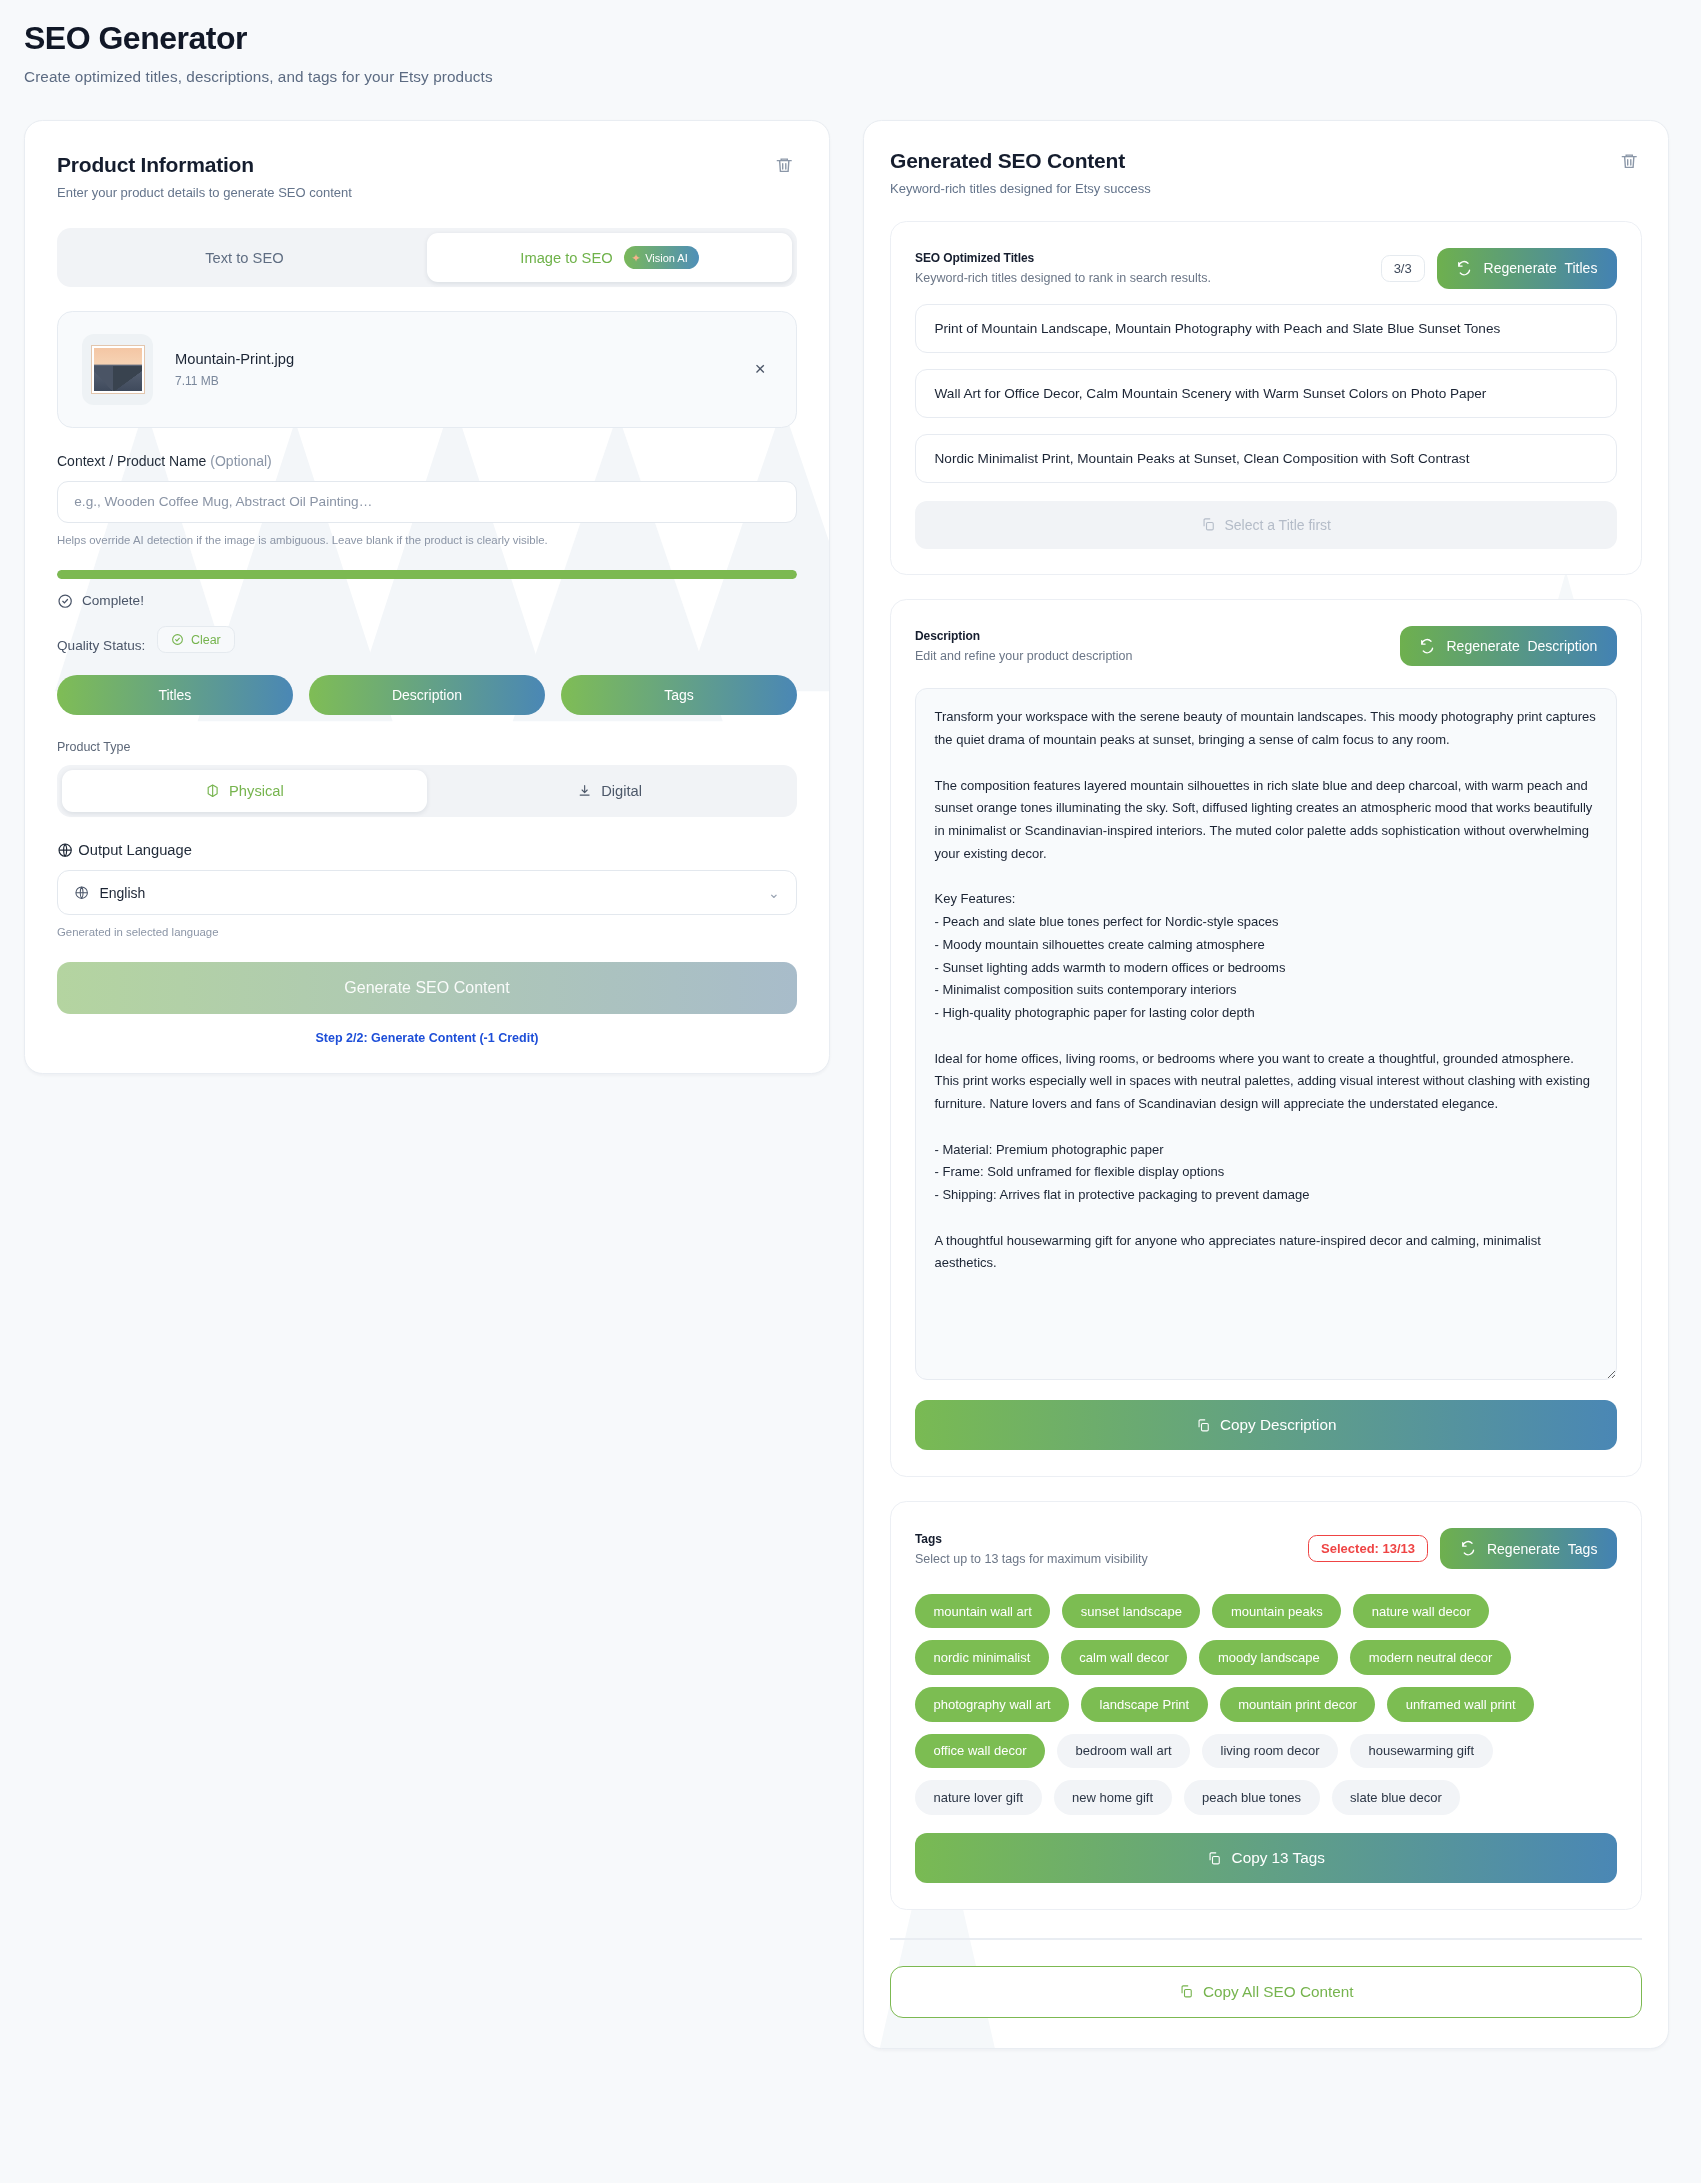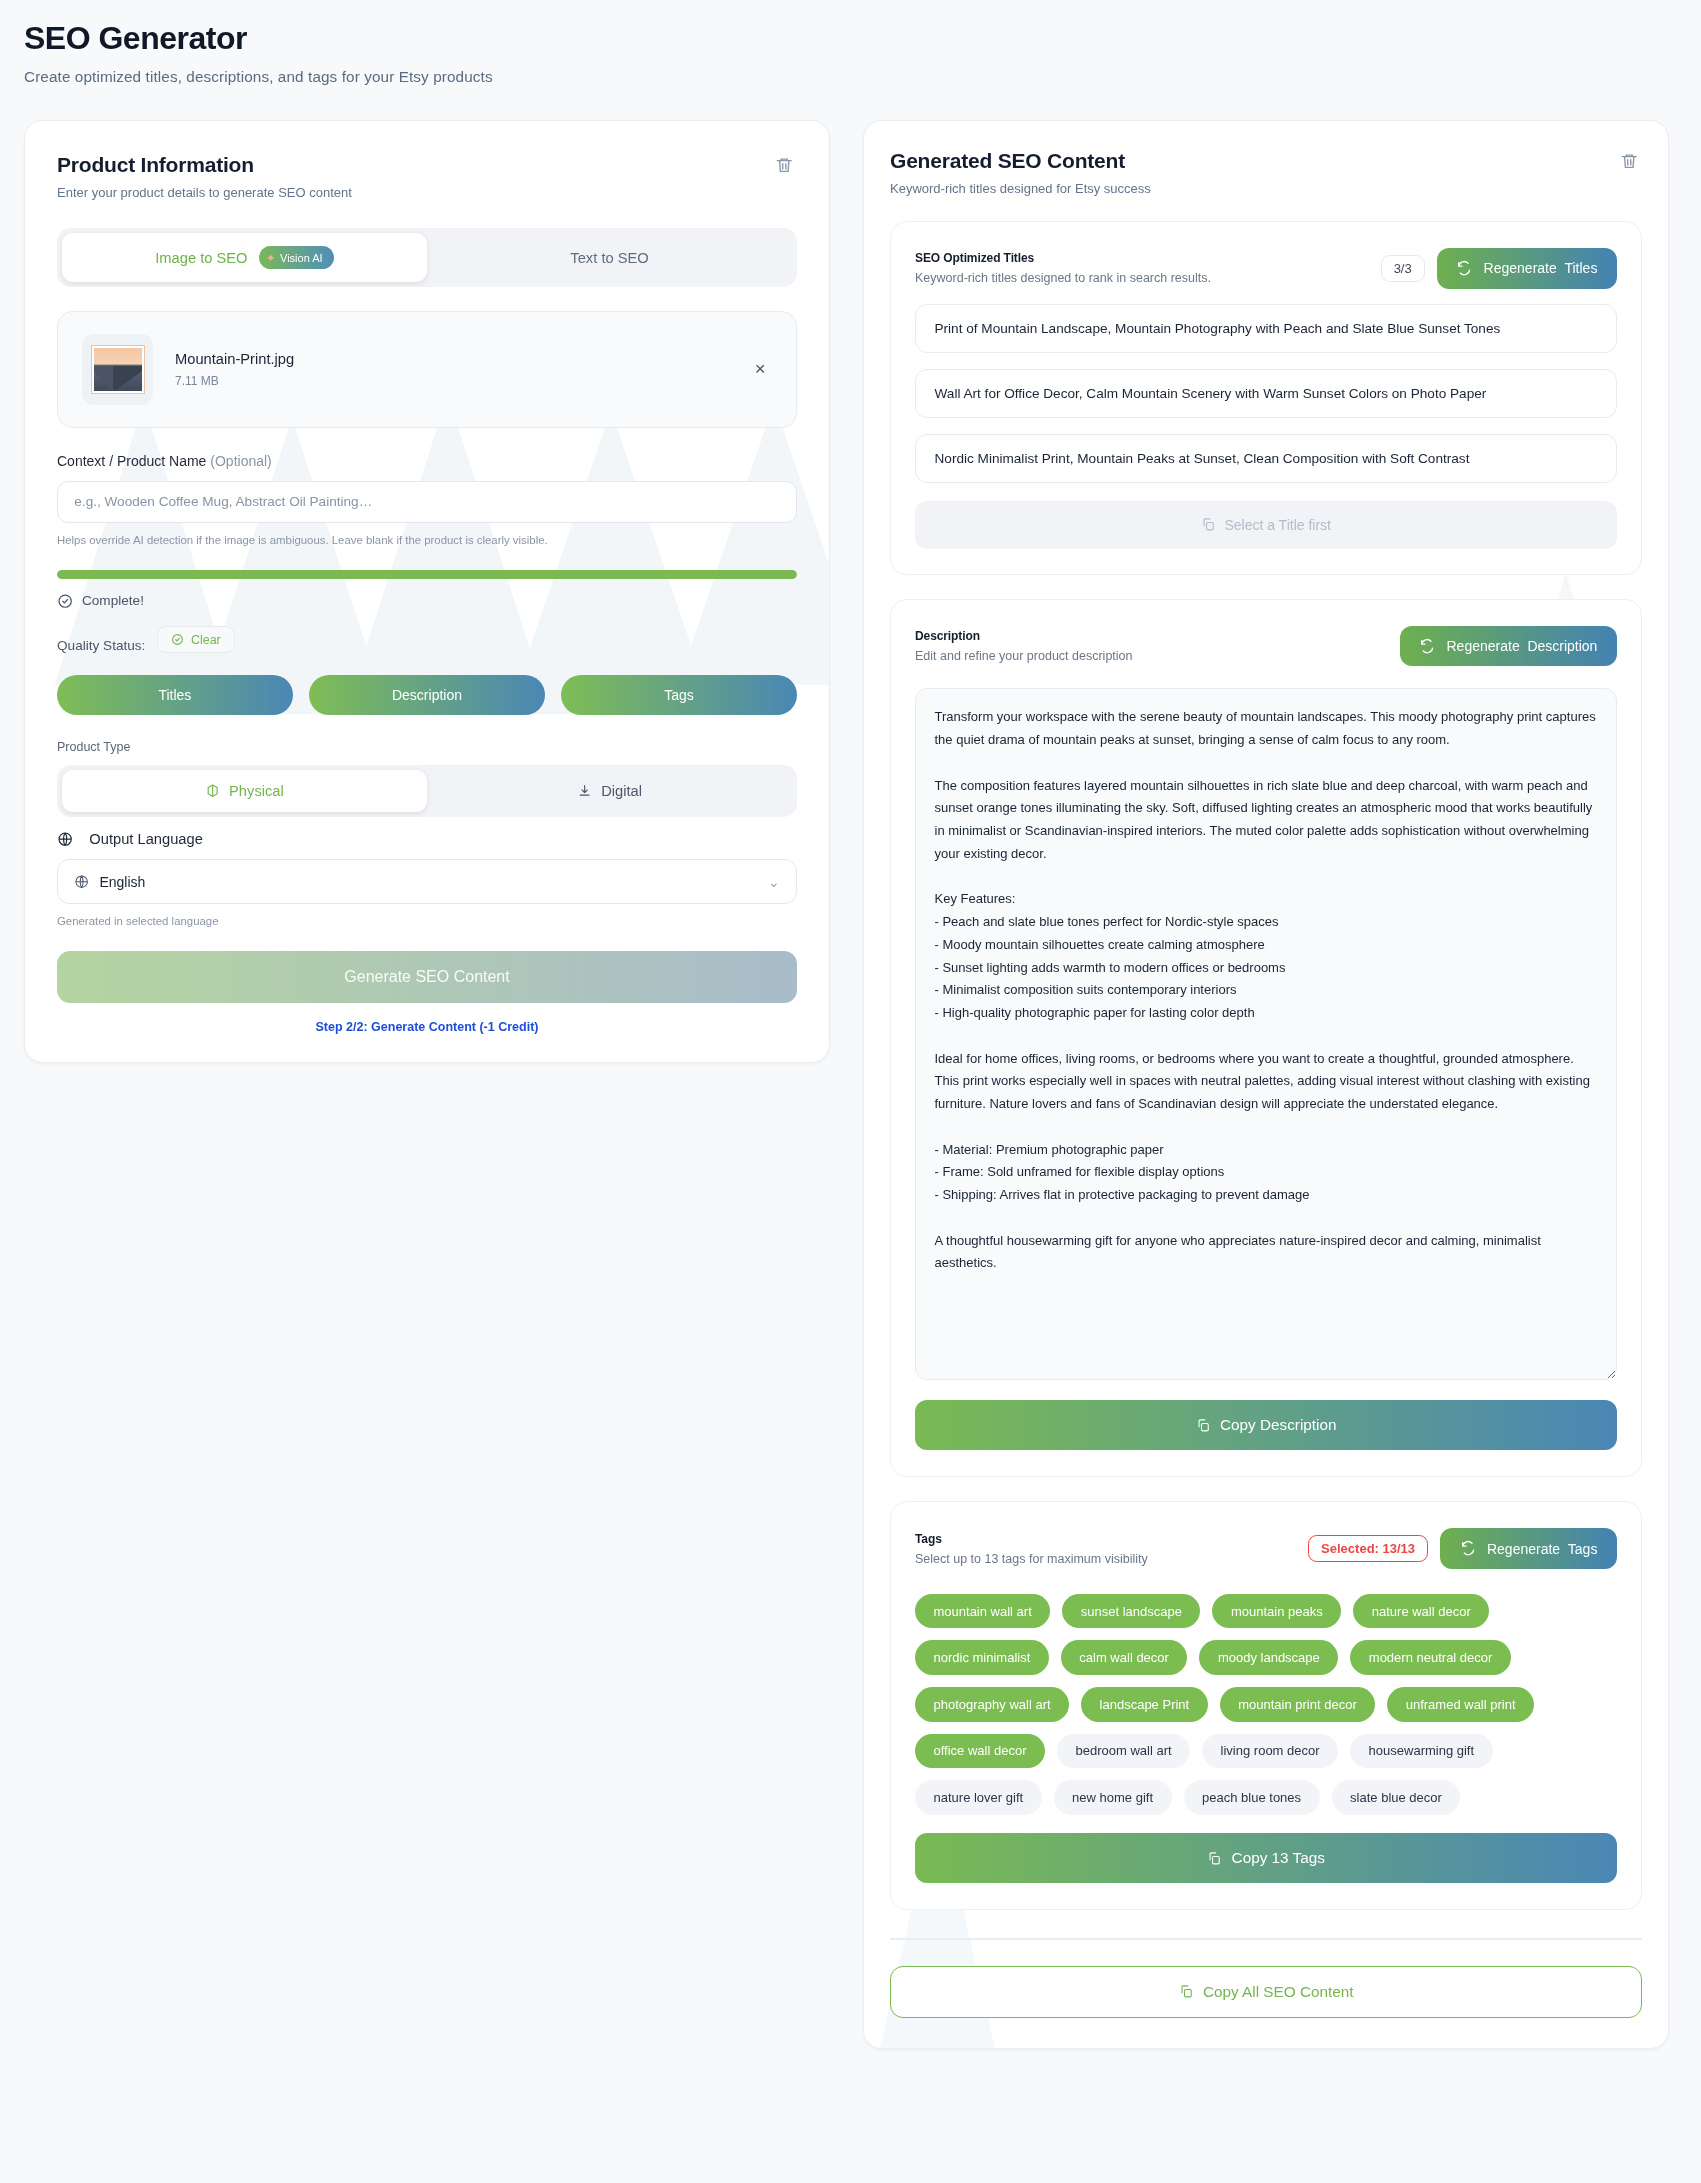--- a/index.html
+++ b/index.html
@@ -110,21 +110,21 @@
   }
 
   .sec-label { margin-top: 25px; font-size: 12.5px; color: #5c6778; }
   .type-seg { display: flex; background: #f1f3f6; border-radius: 14px; padding: 4.9px; margin-top: 11px; }
   .type-item {
     flex: 1; text-align: center; padding: 13px 5.4px; font-size: 14.7px; border-radius: 11px; color: #4d5869;
     display: flex; align-items: center; justify-content: center; gap: 8.7px; cursor: pointer;
   }
   .type-item.active { background: #fff; color: #76b44e; box-shadow: 0 1.6px 5.4px rgba(16,30,54,.09); }
 
-  .lang-label { display: flex; align-items: center; gap: 16px; margin-top: 14px; font-size: 14.7px; color: #1f2937; }
+  .lang-label { display: flex; align-items: center; gap: 5px; margin-top: 25px; font-size: 14.7px; color: #1f2937; }
   .select-box {
     margin-top: 12px; width: 100%; height: 45px; border: 1.1px solid #e3e8ee; border-radius: 12px; background: #fff;
     display: flex; align-items: center; padding: 0 16.3px; gap: 9.8px; font-size: 14px; color: #1b2434; cursor: pointer;
   }
   .select-box .chev { margin-left: auto; color: #9aa4b3; font-size: 14px; }
 
   .gen-btn {
     margin-top: 24px; width: 100%; height: 52px; border: 0; border-radius: 13px; cursor: default;
     background: linear-gradient(90deg, #b4d4a0 0%, #a8bcca 100%);
     color: rgba(255,255,255,.93); font-size: 16px; font-family: inherit;
@@ -215,29 +215,29 @@
             </div>
             <div class="icon-btn">
               <svg viewBox="0 0 24 24" fill="none" stroke="#8b97a8" stroke-width="1.8" stroke-linecap="round">
                 <path d="M3 6h18M8 6V4h8v2M6 6l1 14h10l1-14M10 10v7M14 10v7"></path>
               </svg>
             </div>
           </div>
 
           
           <div class="seg">
+            <div class="seg-item">
+              <span>Text to SEO</span>
+            </div>
             <div class="seg-item active">
               <span>Image to SEO</span>
               <span class="badge-vision">
                 <span class="spark">✦</span>
                 <span>Vision AI</span>
               </span>
-            </div>
-            <div class="seg-item">
-              <span>Text to SEO</span>
             </div>
           </div>
 
           
           <div class="file-row">
             <div class="thumb">
                 <div class="pic"></div>
               </div>
             <div>
               <div class="file-name">Mountain-Print.jpg</div>

